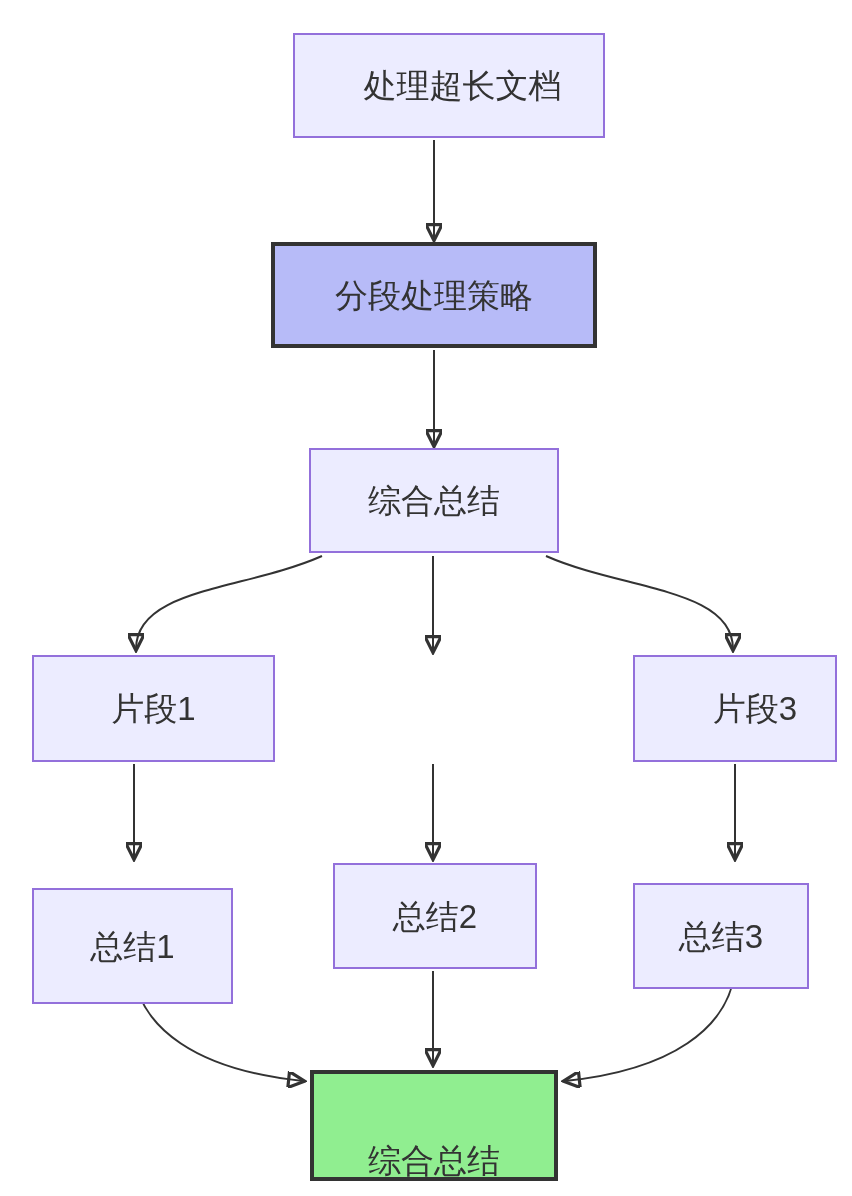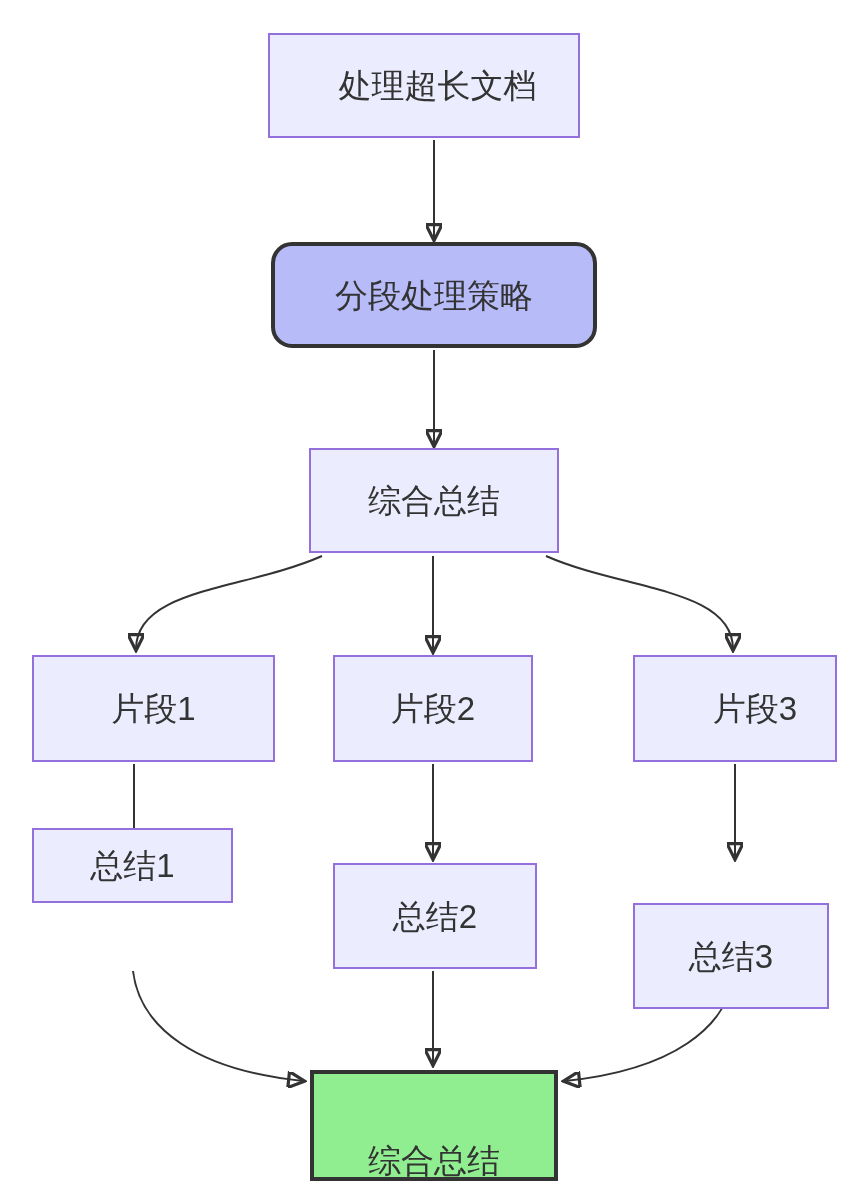--- a/index.html
+++ b/index.html
@@ -31,29 +31,29 @@
   .node.emphasis {
     background: var(--emphasis-fill, #B7BBF8);
     border: 4px solid var(--emphasis-border, #333);
   }
   .node.final {
     background: var(--final-fill, #90EE90);
     border: 4px solid var(--final-border, #333);
     align-items: flex-end;
   }
   
-  [data-name="node-process"]   { left: 268px; top: 33px;   width: 312px; height: 105px; padding-left: 27px; }
-  [data-name="node-strategy"]  { left: 271px; top: 242px;  width: 326px; height: 106px; border-radius: 21px; }
+  [data-name="node-process"]   { left: 293px; top: 33px;   width: 312px; height: 105px; padding-left: 27px; }
+  [data-name="node-strategy"]  { left: 271px; top: 242px;  width: 326px; height: 106px; }
   [data-name="node-source"]    { left: 309px; top: 448px;  width: 250px; height: 105px; }
   [data-name="node-fragment1"] { left: 32px;  top: 655px;  width: 243px; height: 107px; }
   [data-name="node-fragment2"] { left: 333px; top: 655px;  width: 200px; height: 107px; }
   [data-name="node-fragment3"] { left: 633px; top: 655px;  width: 204px; height: 107px; padding-left: 40px; }
-  [data-name="node-summary1"]  { left: 32px;  top: 828px;  width: 201px; height: 75px; text-align: center; }
+  [data-name="node-summary1"]  { left: 32px;  top: 888px;  width: 201px; height: 116px; text-align: center; }
   [data-name="node-summary2"]  { left: 333px; top: 863px;  width: 204px; height: 106px; }
-  [data-name="node-summary3"]  { left: 633px; top: 903px;  width: 196px; height: 106px; }
+  [data-name="node-summary3"]  { left: 633px; top: 883px;  width: 176px; height: 106px; }
   [data-name="node-final"]     { left: 310px; top: 1070px; width: 248px; height: 111px; }
 </style>
 </head>
 <body>
 
 <div id="canvas" data-name="flowchart-canvas">
 
   <svg id="edge-layer" data-name="edge-layer" viewBox="0 0 852 1196" xmlns="http://www.w3.org/2000/svg">
     <defs>
       <marker id="arrow" viewBox="0 0 10 10" refX="9" refY="5" markerWidth="10" markerHeight="8" orient="auto">
@@ -78,23 +78,20 @@
   </div>
   <div class="node emphasis" data-name="node-strategy">
     <span data-name="node-label">分段处理策略</span>
   </div>
   <div class="node" data-name="node-source">
     <span data-name="node-label">综合总结</span>
   </div>
   <div class="node" data-name="node-fragment1">
     <span data-name="node-label">片段1</span>
   </div>
-  <div class="node" data-name="node-fragment2">
-    <span data-name="node-label">片段2</span>
-  </div>
   <div class="node" data-name="node-fragment3">
     <span data-name="node-label">片段3</span>
   </div>
   <div class="node" data-name="node-summary1">
     <span data-name="node-label">总结1</span>
   </div>
   <div class="node" data-name="node-summary2">
     <span data-name="node-label">总结2</span>
   </div>
   <div class="node" data-name="node-summary3">

